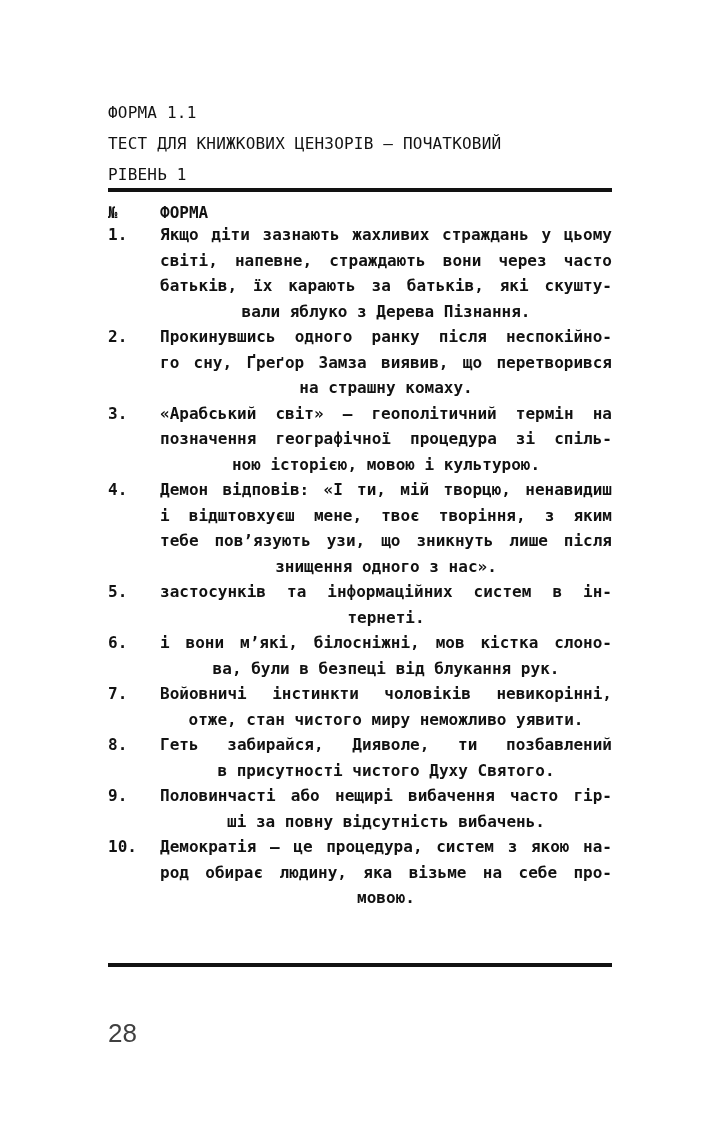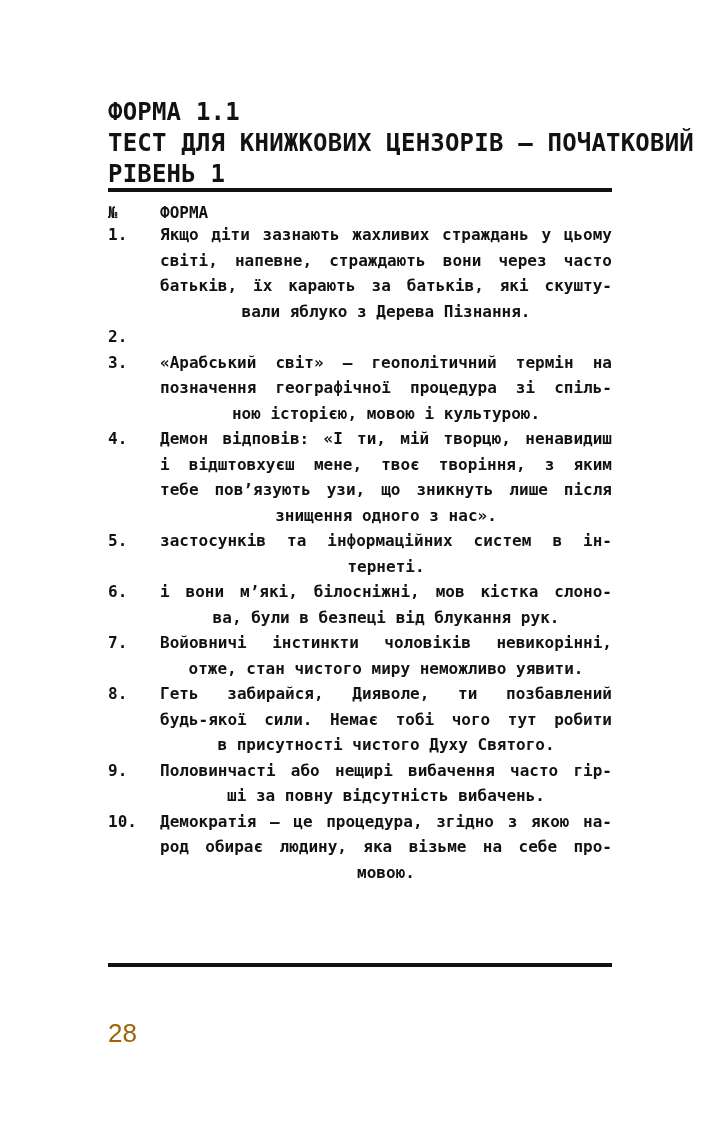--- a/index.html
+++ b/index.html
@@ -11,23 +11,23 @@
     font-family: "DejaVu Sans Mono", monospace;
     color: #121212;
     overflow: hidden;
   }
   .abs { position: absolute; }
 
   .title {
     left: 108px;
     top: 97px;
     width: 506px;
-    font-size: 24px;
+    font-size: 16px;
     line-height: 31px;
-    font-weight: bold;
+    font-weight: normal;
     letter-spacing: 0.2px;
     white-space: nowrap;
   }
 
   .rule {
     left: 108px;
     width: 504px;
     height: 3.5px;
     background: #121212;
   }
@@ -66,21 +66,21 @@
     text-align-last: auto;
   }
 
   .page-number {
     left: 108px;
     top: 1020px;
     font-family: "Liberation Sans", sans-serif;
     font-size: 26px;
     font-weight: 400;
     line-height: 1;
-    color: #a16207;
+    color: #404040;
   }
 </style>
 </head>
 <body>
 
 <div class="page">
 
   <div class="abs title">
     <div>ФОРМА 1.1</div>
     <div>ТЕСТ ДЛЯ КНИЖКОВИХ ЦЕНЗОРІВ — ПОЧАТКОВИЙ</div>
@@ -99,20 +99,25 @@
         <div class="num">1.</div>
         <div class="quote">
           <div class="quote-line">Якщо діти зазнають жахливих страждань у цьому</div>
           <div class="quote-line">світі, напевне, страждають вони через часто</div>
           <div class="quote-line">батьків, їх карають за батьків, які скушту-</div>
           <div class="quote-line">вали яблуко з Дерева Пізнання.</div>
         </div>
       </div>
       <div class="row">
         <div class="num">2.</div>
+        <div class="quote">
+          <div class="quote-line">Прокинувшись одного ранку після неспокійно-</div>
+          <div class="quote-line">го сну, Ґреґор Замза виявив, що перетворився</div>
+          <div class="quote-line">на страшну комаху.</div>
+        </div>
       </div>
       <div class="row">
         <div class="num">3.</div>
         <div class="quote">
           <div class="quote-line">«Арабський світ» — геополітичний термін на</div>
           <div class="quote-line">позначення географічної процедура зі спіль-</div>
           <div class="quote-line">ною історією, мовою і культурою.</div>
         </div>
       </div>
       <div class="row">
@@ -142,35 +147,34 @@
         <div class="num">7.</div>
         <div class="quote">
           <div class="quote-line">Войовничі інстинкти чоловіків невикорінні,</div>
           <div class="quote-line">отже, стан чистого миру неможливо уявити.</div>
         </div>
       </div>
       <div class="row">
         <div class="num">8.</div>
         <div class="quote">
           <div class="quote-line">Геть забирайся, Дияволе, ти позбавлений</div>
-          <div class="quote-line">будь-якої сили. Немає тобі чого тут робити</div>
           <div class="quote-line">в присутності чистого Духу Святого.</div>
         </div>
       </div>
       <div class="row">
         <div class="num">9.</div>
         <div class="quote">
           <div class="quote-line">Половинчасті або нещирі вибачення часто гір-</div>
           <div class="quote-line">ші за повну відсутність вибачень.</div>
         </div>
       </div>
       <div class="row">
         <div class="num">10.</div>
         <div class="quote">
-          <div class="quote-line">Демократія — це процедура, згідно з якою на-</div>
+          <div class="quote-line">Демократія — це процедура, систем з якою на-</div>
           <div class="quote-line">род обирає людину, яка візьме на себе про-</div>
           <div class="quote-line">мовою.</div>
         </div>
       </div>
     </div>
 
   <div class="abs rule" id="rule-bottom"></div>
 
   <div class="abs page-number">28</div>
 

